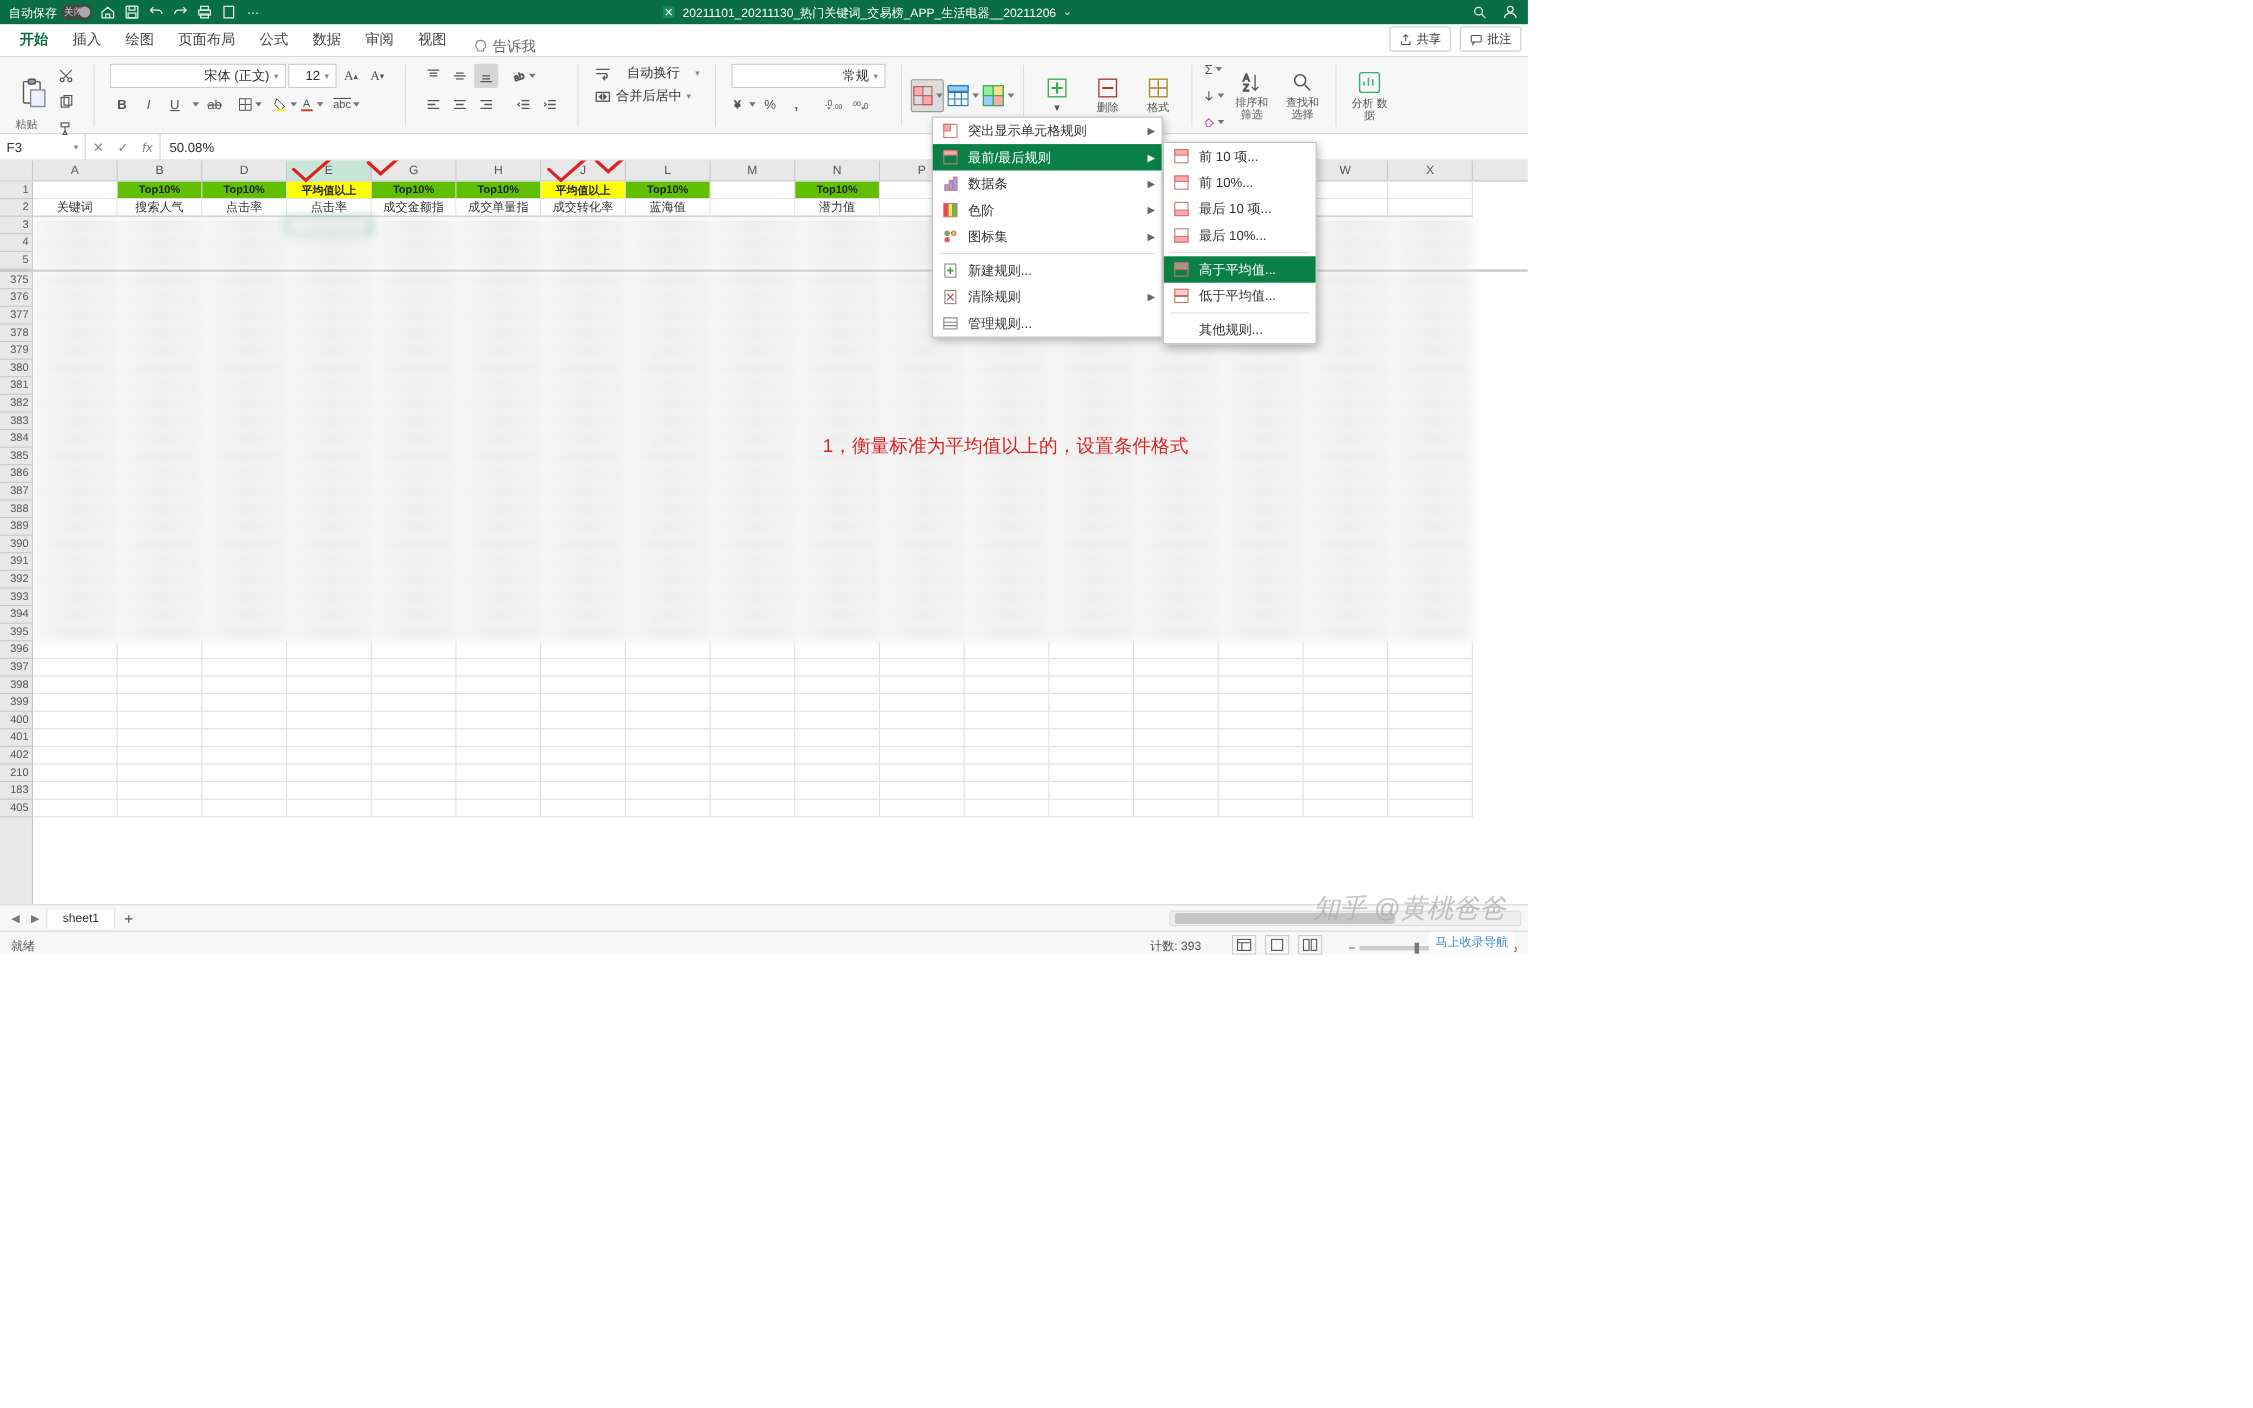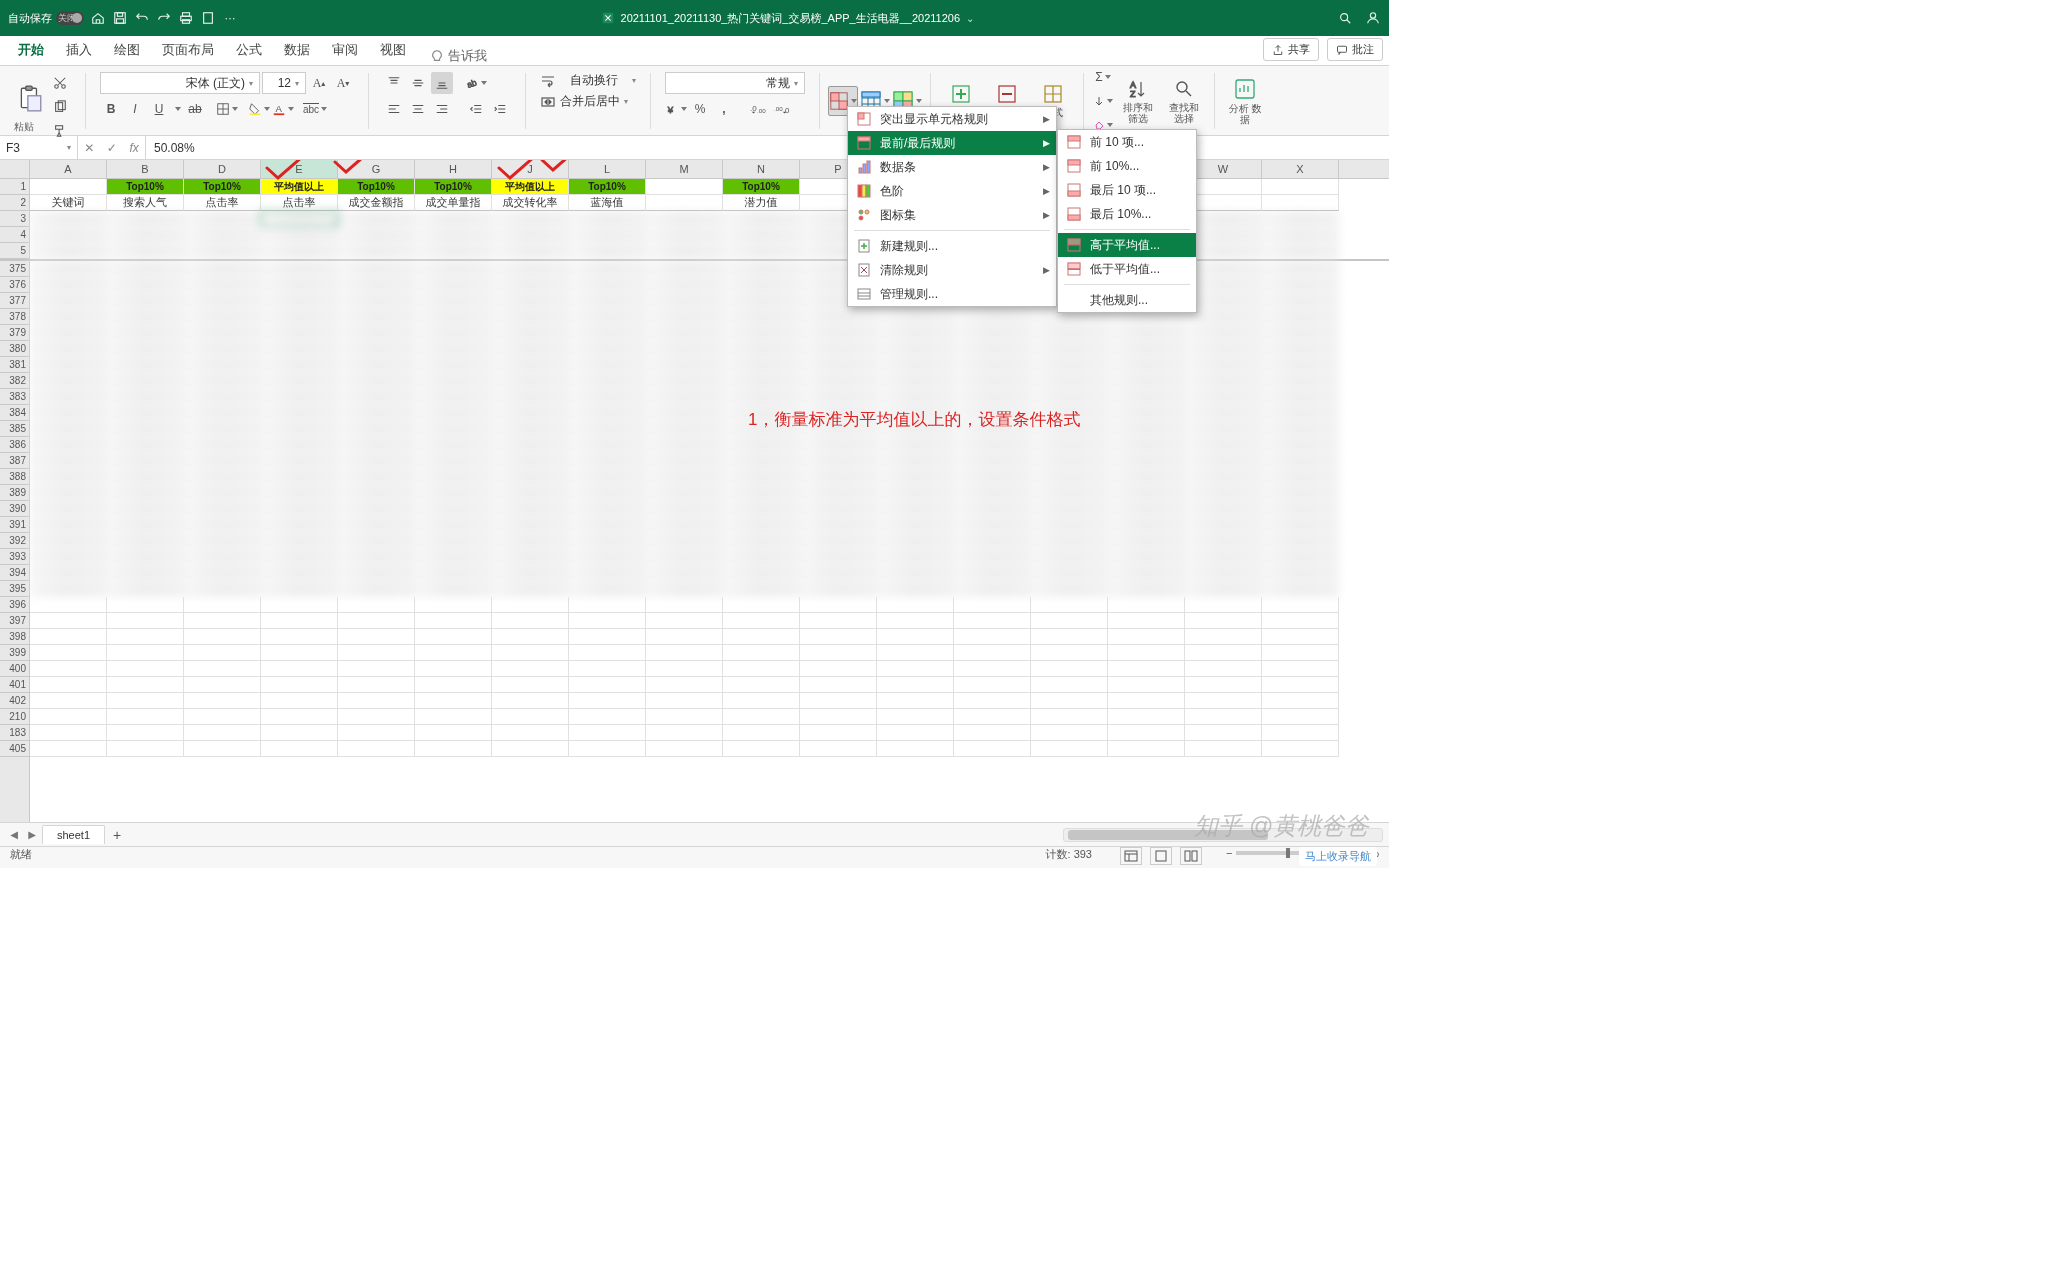--- a/index.html
+++ b/index.html
@@ -1,20 +1,20 @@
 <!DOCTYPE html>
 <html><head>
 <meta charset="utf-8">
 <style>
 *{margin:0;padding:0;box-sizing:border-box;font-family:"Microsoft YaHei","PingFang SC",Arial,sans-serif;-webkit-font-smoothing:antialiased}
 body{background:#fff;overflow:hidden;font-size:12px;color:#333}
 .app{width:1389px;height:868px;display:flex;flex-direction:column;background:#fff;position:relative}
 
 
-.titlebar{height:36px;background:#0a6e44;display:flex;align-items:center;color:#fff;font-size:11px;padding:0 8px;gap:6px}
+.titlebar{height:22px;background:#0a6e44;display:flex;align-items:center;color:#fff;font-size:11px;padding:0 8px;gap:6px}
 .titlebar .autosave{display:flex;align-items:center;gap:4px}
 .titlebar .toggle{width:28px;height:14px;background:#444;border-radius:7px;position:relative;display:flex;align-items:center}
 .titlebar .toggle::after{content:"";width:10px;height:10px;background:#aaa;border-radius:50%;position:absolute;right:2px}
 .titlebar .toggle-lbl{font-size:9px;color:#ccc;margin-left:2px}
 .titlebar .ticon{width:16px;height:16px;display:flex;align-items:center;justify-content:center;cursor:pointer;opacity:.9}
 .titlebar .fname{flex:1;text-align:center;display:flex;align-items:center;justify-content:center;gap:6px}
 .titlebar .fname svg{width:14px;height:14px}
 .titlebar .arrow{font-size:10px;opacity:.8}
 .titlebar .right-icons{display:flex;gap:12px}
 
@@ -94,21 +94,21 @@
 
 .sheettabs{height:24px;border-top:1px solid #d5d5d5;display:flex;align-items:center;padding:0 6px;gap:2px;background:#f7f7f7}
 .sheettabs .nav{width:16px;height:16px;display:flex;align-items:center;justify-content:center;color:#777;font-size:10px}
 .sheettabs .stab{padding:3px 14px;background:#fff;border:1px solid #d5d5d5;border-bottom:none;font-size:11px;border-radius:2px 2px 0 0}
 .sheettabs .add{width:20px;height:20px;display:flex;align-items:center;justify-content:center;color:#555;font-size:14px}
 .sheettabs .hsb{flex:1;display:flex;justify-content:flex-end}
 .sheettabs .sb-track{width:320px;height:14px;background:#eee;border:1px solid #ddd;display:flex;align-items:center;border-radius:3px}
 .sheettabs .sb-thumb{width:200px;height:10px;background:#c5c5c5;border-radius:3px;margin-left:4px}
 
 
-.status{height:22px;background:#f7f7f7;border-top:1px solid #d5d5d5;display:flex;align-items:flex-start;padding:0 10px;font-size:11px;color:#555;gap:8px}
+.status{height:22px;background:#f7f7f7;border-top:1px solid #d5d5d5;display:flex;align-items:flex-end;padding:0 10px;font-size:11px;color:#555;gap:8px}
 .status .sp{flex:1}
 .status .vbtn{width:22px;height:18px;border:1px solid #ccc;display:flex;align-items:center;justify-content:center;font-size:10px}
 .status .zoom{display:flex;align-items:center;gap:4px}
 .status .ztrack{width:100px;height:4px;background:#ccc;position:relative}
 .status .ztrack::after{content:"";position:absolute;left:50%;top:-3px;width:4px;height:10px;background:#777}
 
 
 .wm{position:absolute;right:20px;bottom:26px;font-size:24px;color:#aaa;font-style:italic;opacity:.7;z-index:200}
 .wm2{position:absolute;right:12px;bottom:2px;font-size:11px;color:#4488cc;background:#fff;padding:2px 6px;border-radius:3px;z-index:200}
 

